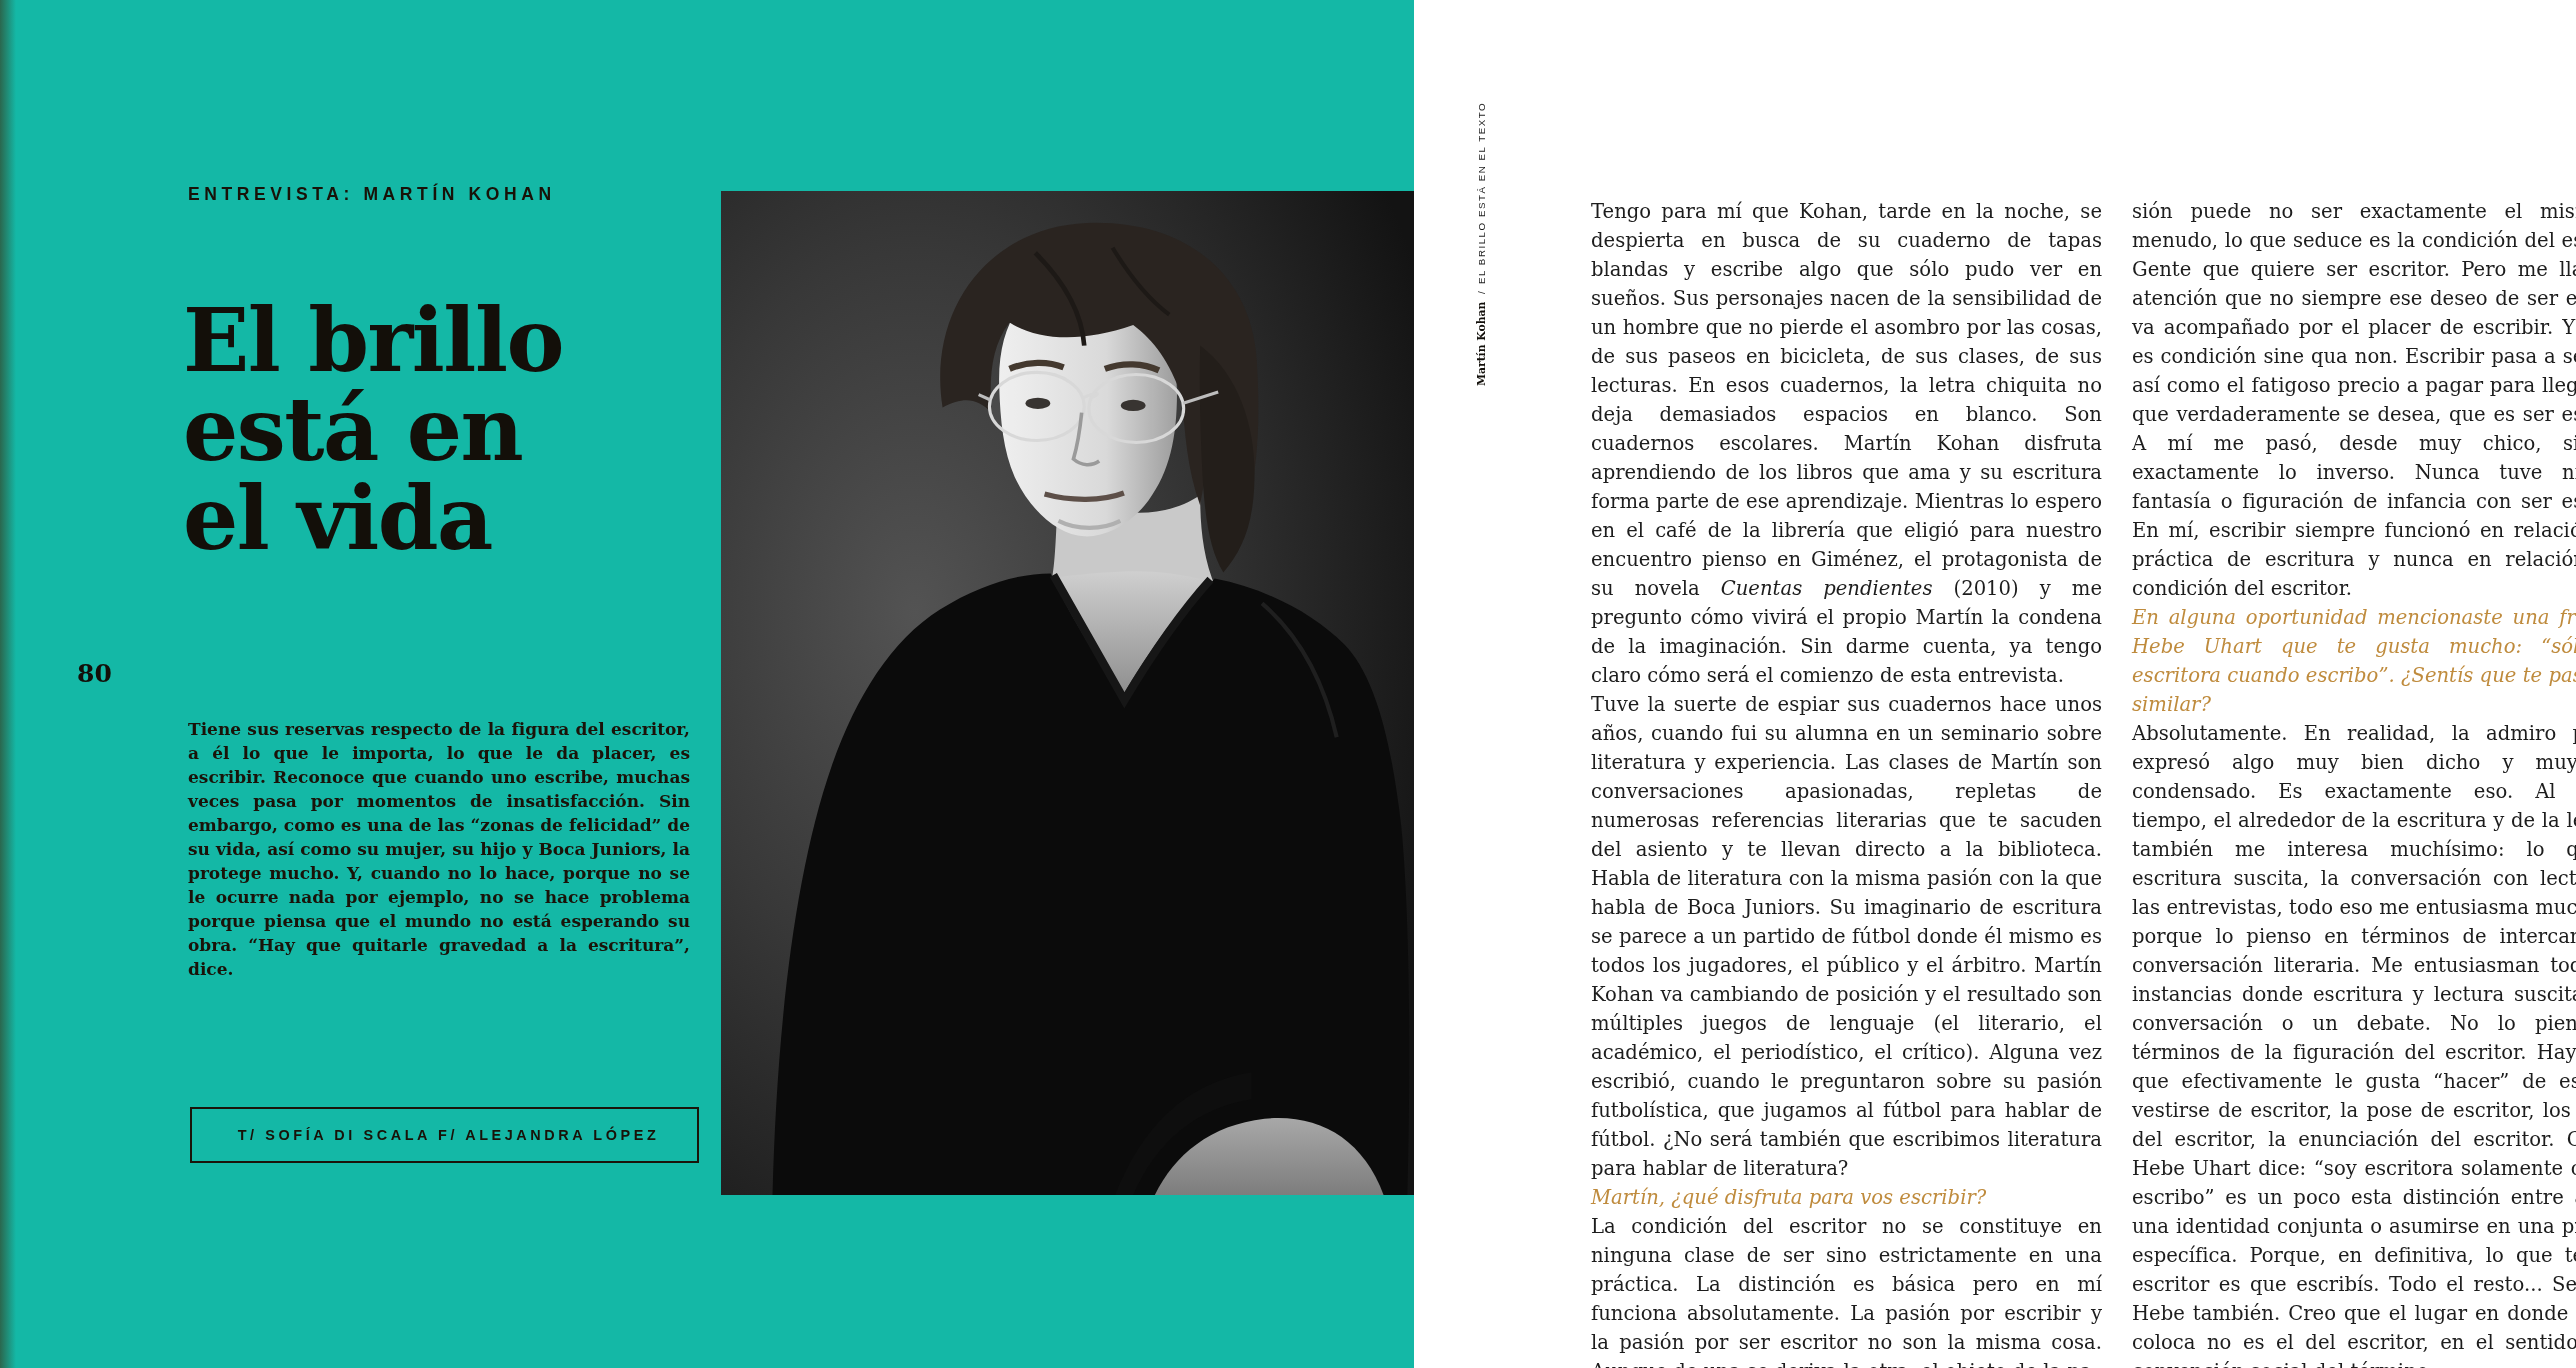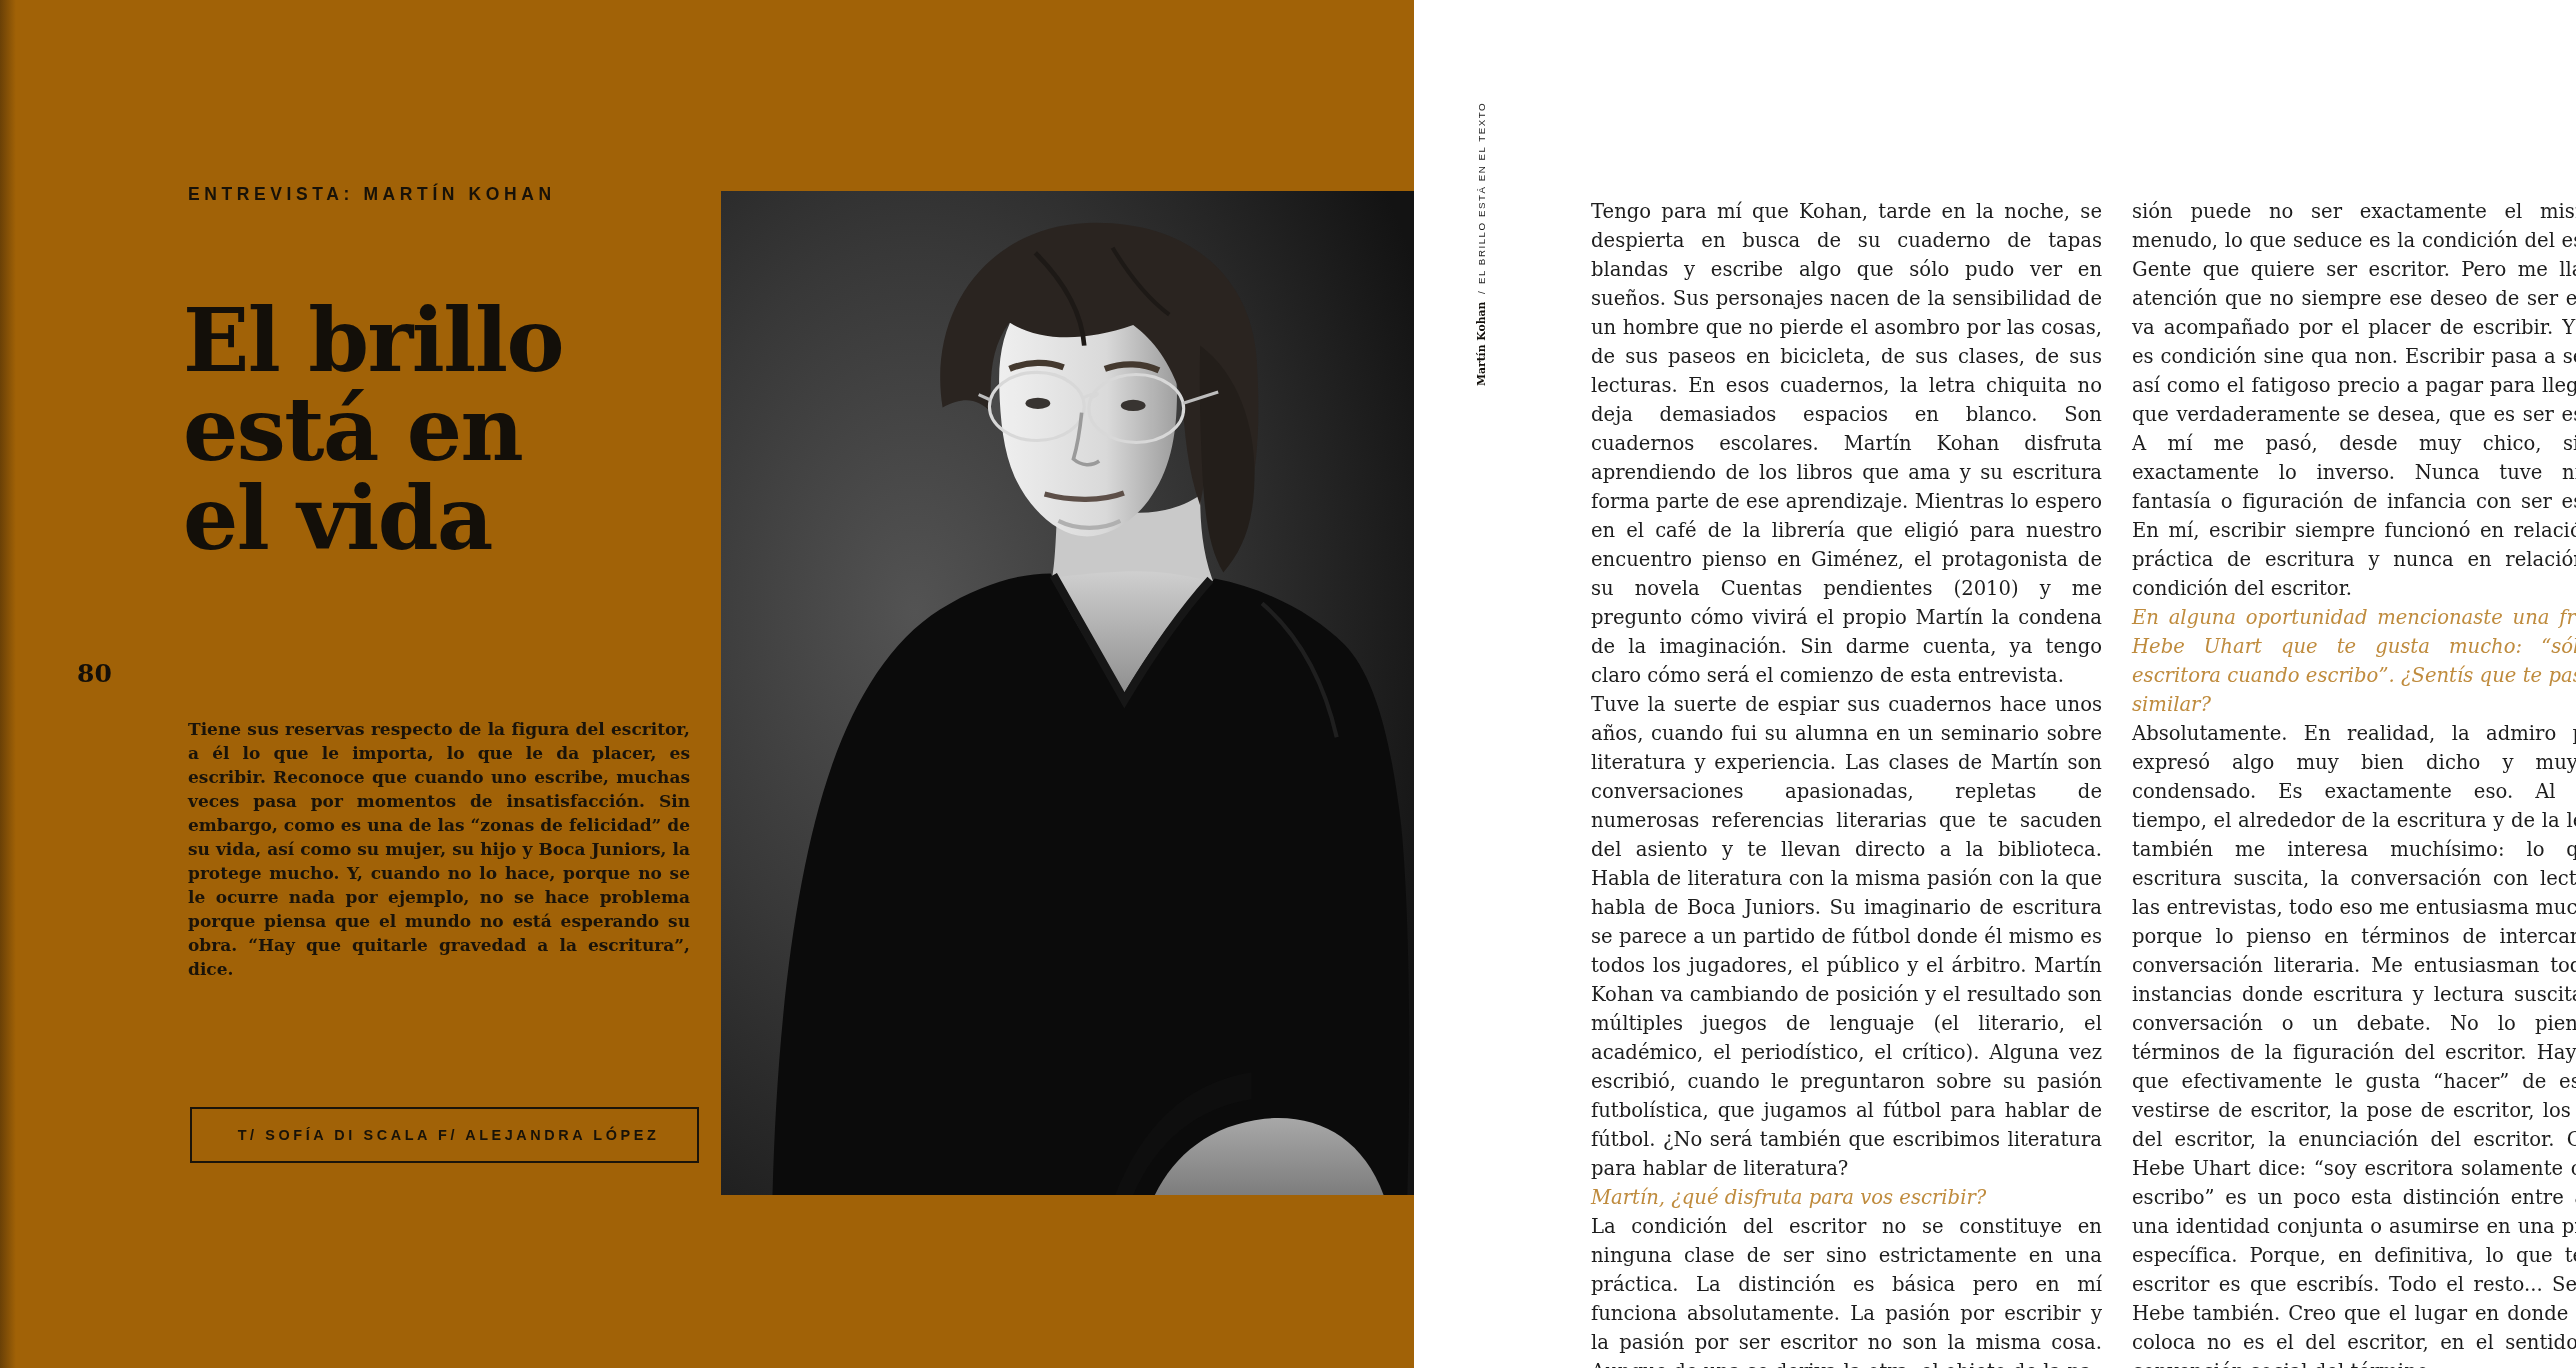--- a/index.html
+++ b/index.html
@@ -6,21 +6,21 @@
   body{
     width:2738px;height:1369px;position:relative;overflow:hidden;
     background:#ffffff;
     font-family:"DejaVu Serif", serif;
   }
   .spread{position:absolute;inset:0;}
 
   
   .left-page{
     position:absolute;left:0;top:0;width:1414px;height:1369px;
-    background:#a16207;
+    background:#14b8a6;
   }
   .left-edge-shadow{
     position:absolute;left:0;top:0;width:15.5px;height:100%;
     background:linear-gradient(90deg, rgba(61,37,6,0.55), rgba(61,37,6,0));
   }
   .kicker{
     position:absolute;left:188px;top:184px;
     font-family:"Liberation Sans", sans-serif;font-weight:bold;
     font-size:17.5px;letter-spacing:4.6px;color:#181208;white-space:nowrap;
   }
@@ -82,21 +82,21 @@
     color:#1d1d1d;
   }
   .col p{margin:0;padding:0;}
   .col-1{left:177px;}   
   .col-2{left:718px;}  
   .question{
     color:#BF8B3D;font-style:italic;
   }
   .gap-1{margin-top:32px;}
   .gap-2{margin-top:61px;}
-  .italic{}
+  .italic{font-style:italic;}
 </style>
 </head>
 <body>
 
 <div class="spread">
 
   <div class="left-page">
     <div class="left-edge-shadow"></div>
 
     <div class="kicker">ENTREVISTA: MARTÍN KOHAN</div>

